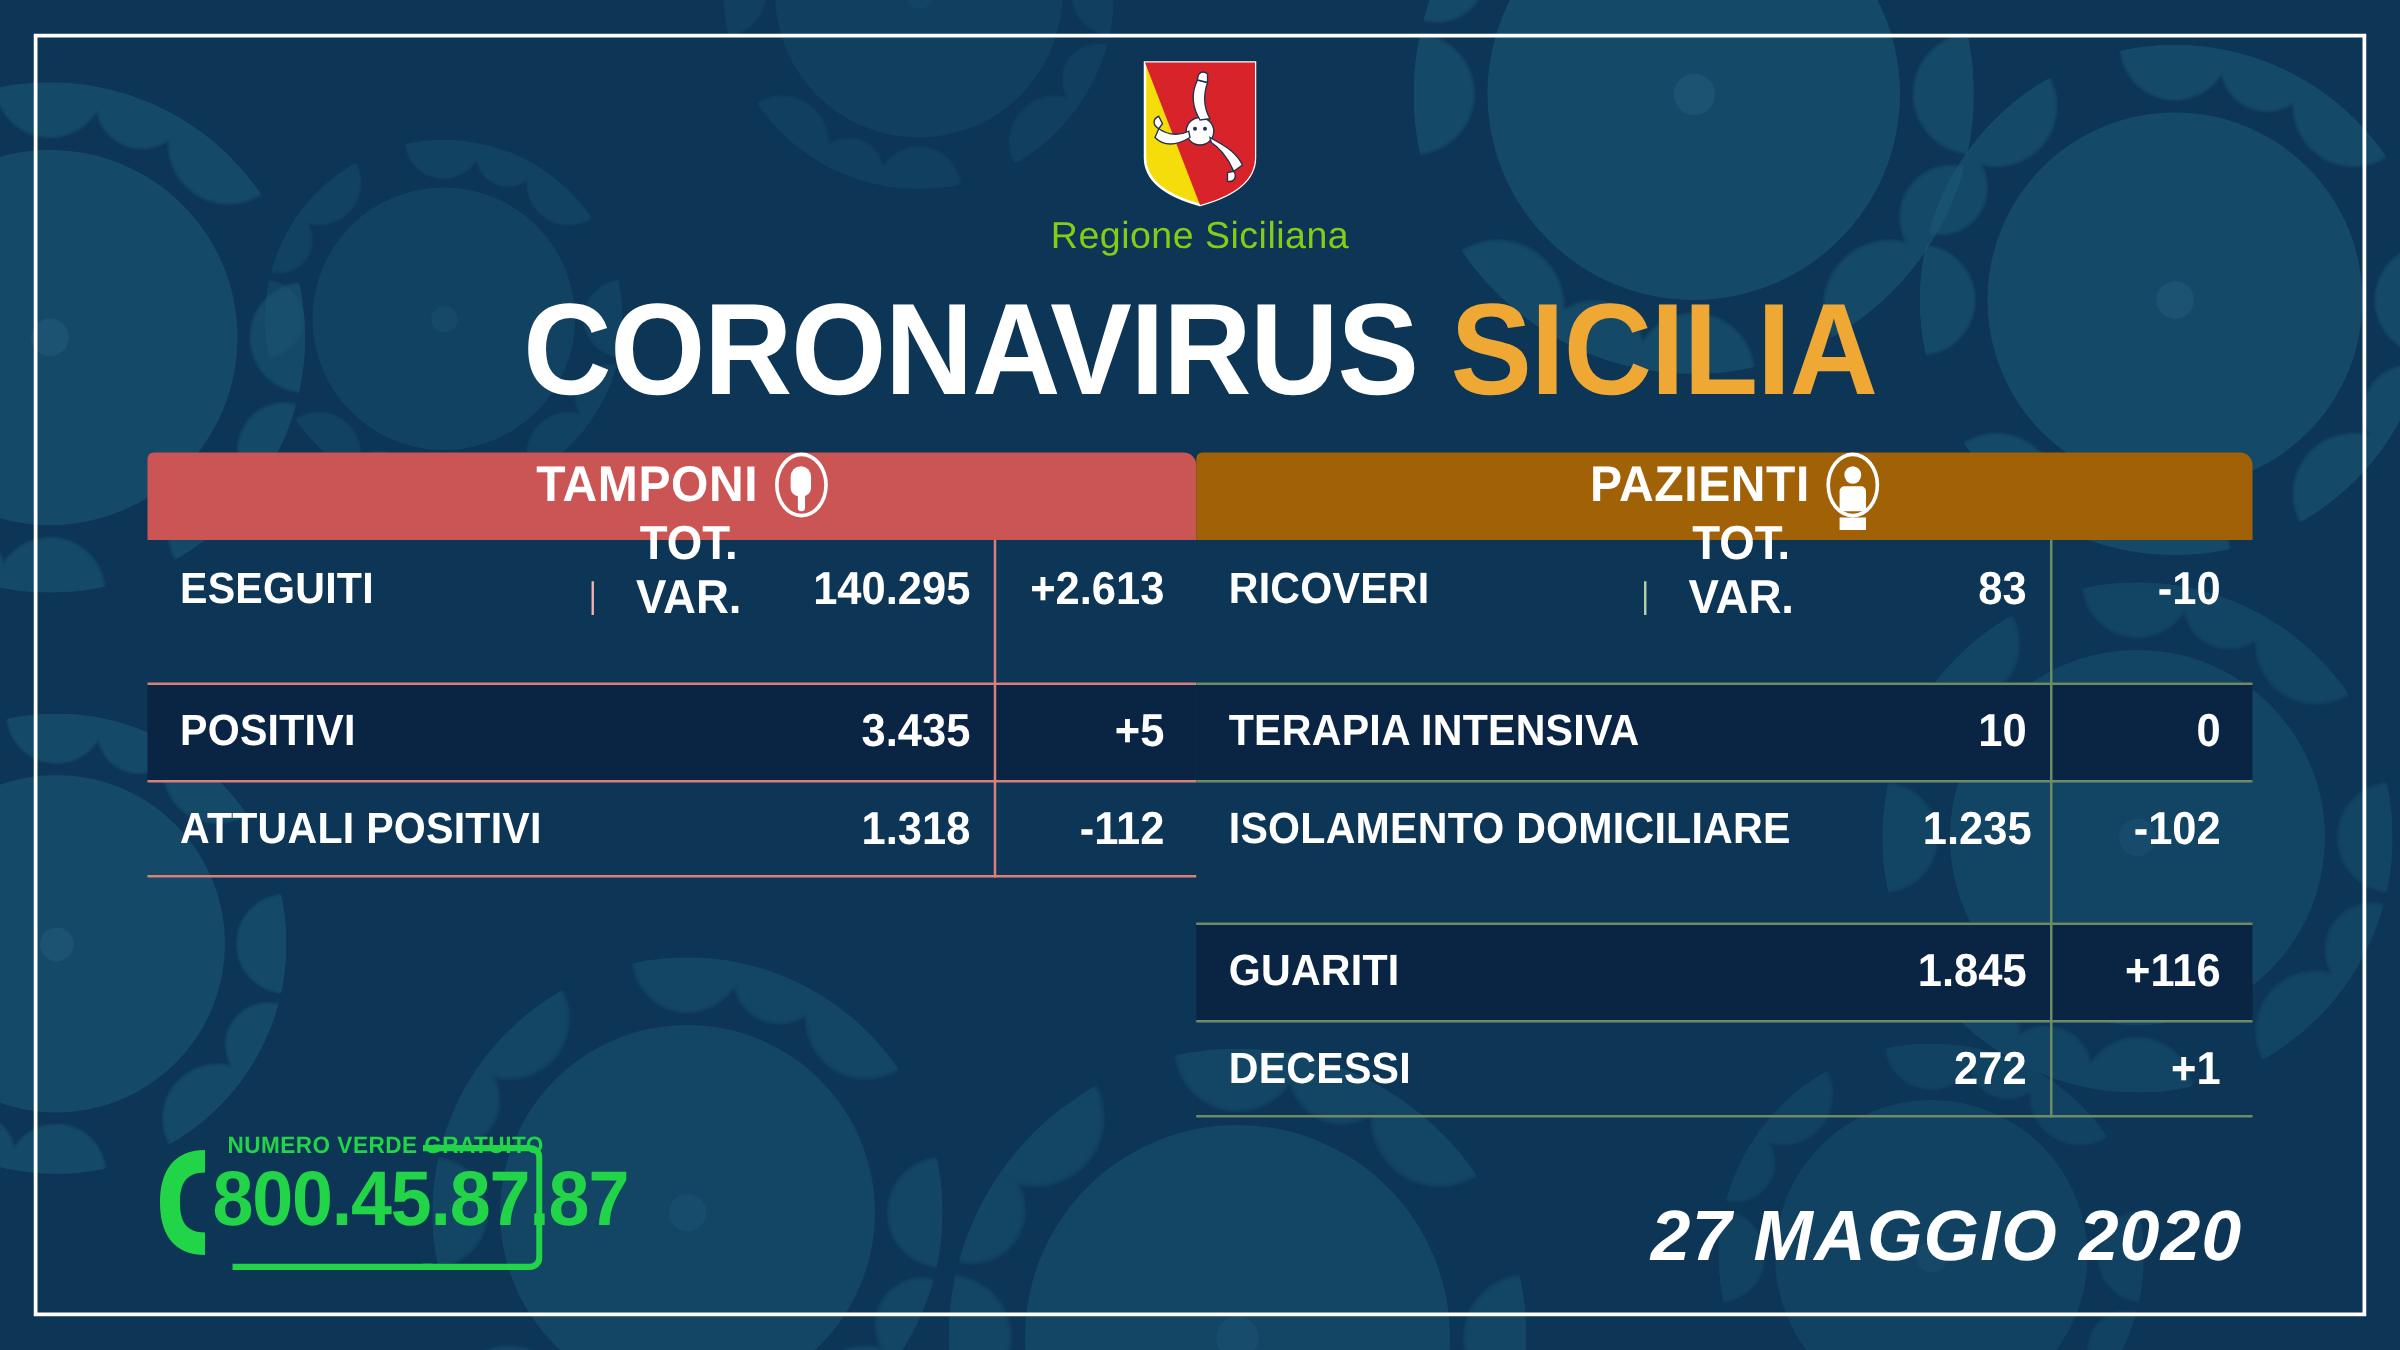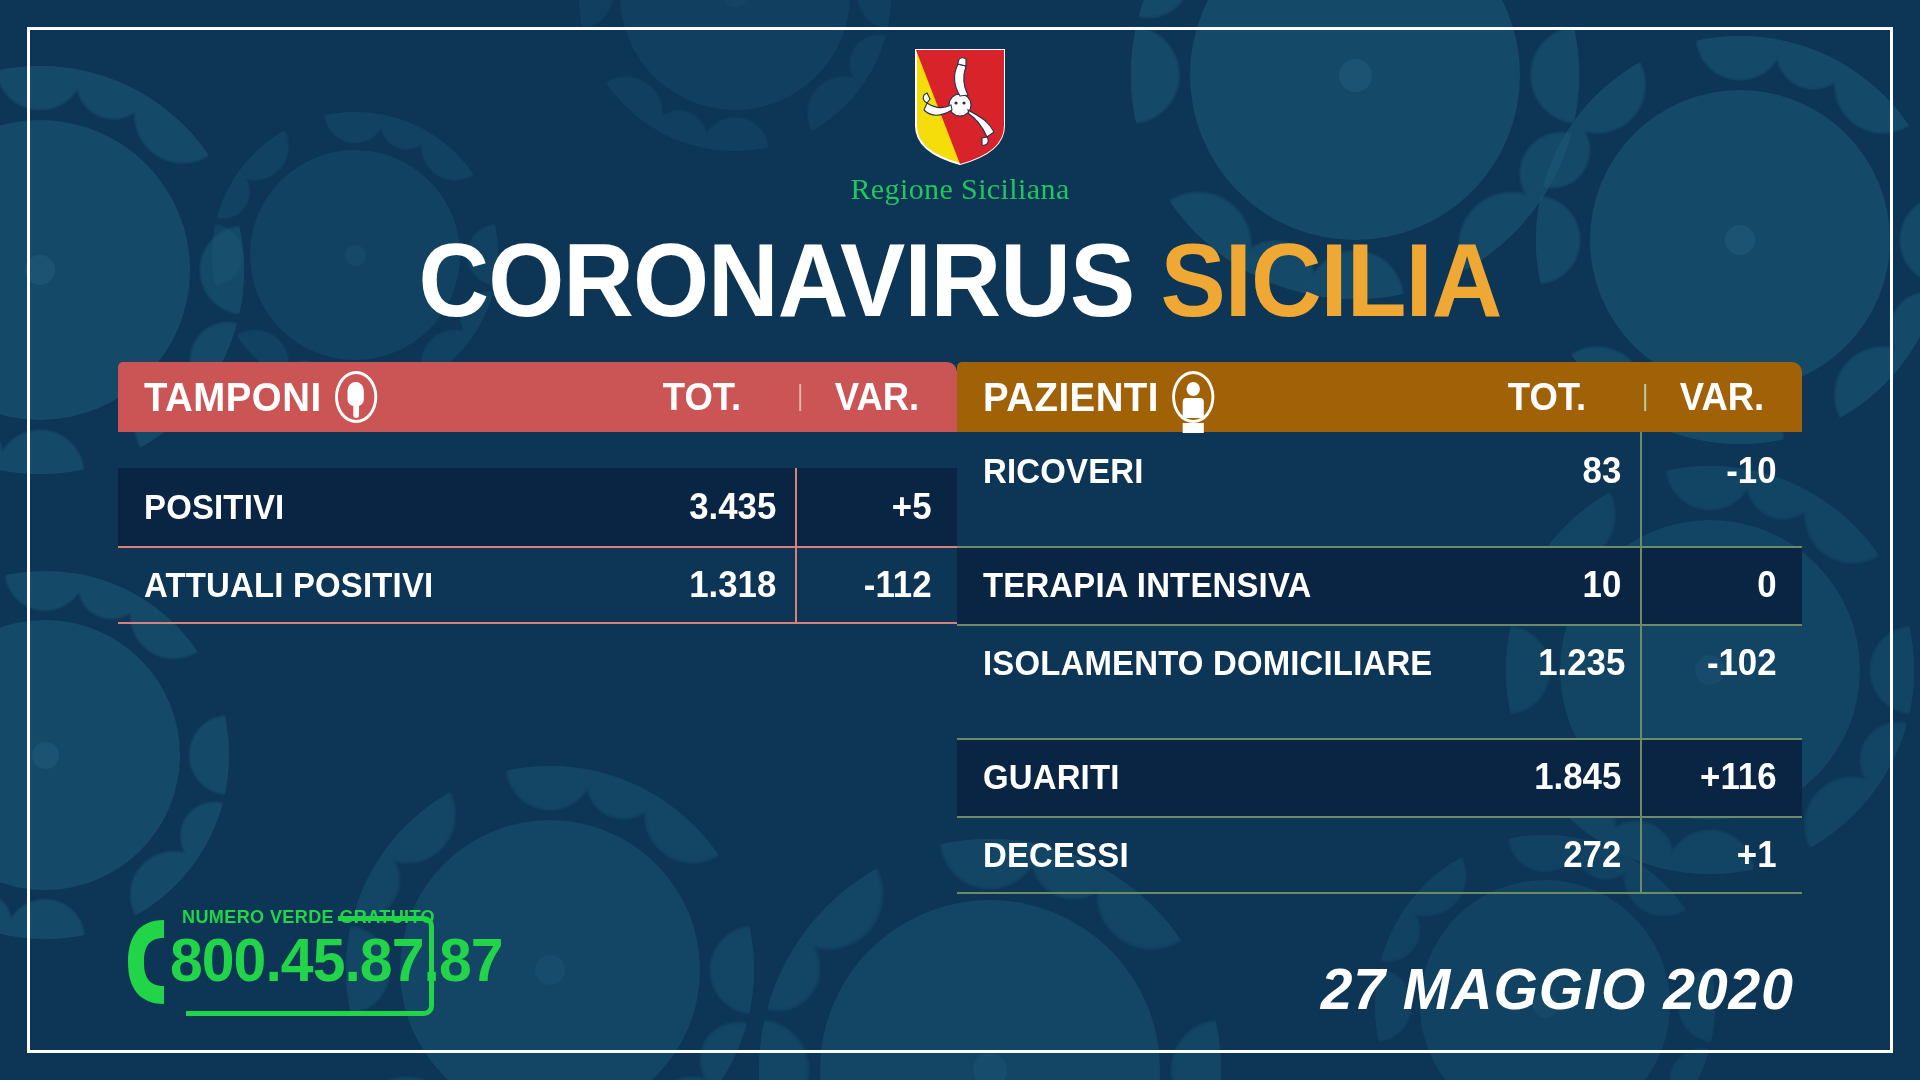--- a/index.html
+++ b/index.html
@@ -77,23 +77,23 @@
   }
 
   
   .header{ position:absolute; left:0; right:0; top:48px; text-align:center; }
   .shield{
     width:92px; height:118px; margin:0 auto;
     display:block;
   }
   .region-name{
     margin-top:6px;
-    font-family:Liberation Serif, serif;
+    font-family:Liberation Sans, sans-serif;
     font-size:30px;
-    color:#22c55e;
+    color:#84cc16;
     letter-spacing:.4px;
   }
   .title{
     margin-top:22px;
     font-family:"Liberation Sans", sans-serif;
     font-weight:bold;
     font-size:104px;
     line-height:1;
     letter-spacing:-1px;
     transform:scaleX(.94);
@@ -110,20 +110,21 @@
   }
   .table{ width:845px; }
 
   .thead{
     display:flex;
     align-items:center;
     height:70px;
     border-radius:5px 10px 0 0;
     padding-left:26px;
     padding-right:0;
+    flex-direction:column;
   }
   .thead.red  { background:#cb5554; }
   .thead.green{ background:#a16207; }
 
   .thead-title{
     display:flex; align-items:center; gap:14px;
     color:#ffffff;
     font-weight:bold;
     font-size:40px;
     letter-spacing:.5px;
@@ -378,20 +379,25 @@
       <div class="thead red">
         <div class="thead-title">
           <span>TAMPONI</span>
           <span class="badge swab"></span>
         </div>
         <div class="th-tot">TOT.</div>
         <div class="th-var">VAR.</div>
       </div>
       <div class="tbody red">
         <div class="vdiv"></div>
+        <div class="row">
+          <div class="label">ESEGUITI</div>
+          <div class="tot">140.295</div>
+          <div class="var">+2.613</div>
+        </div>
         <div class="row alt">
           <div class="label">POSITIVI</div>
           <div class="tot">3.435</div>
           <div class="var">+5</div>
         </div>
         <div class="row">
           <div class="label">ATTUALI POSITIVI</div>
           <div class="tot">1.318</div>
           <div class="var">-112</div>
         </div>

